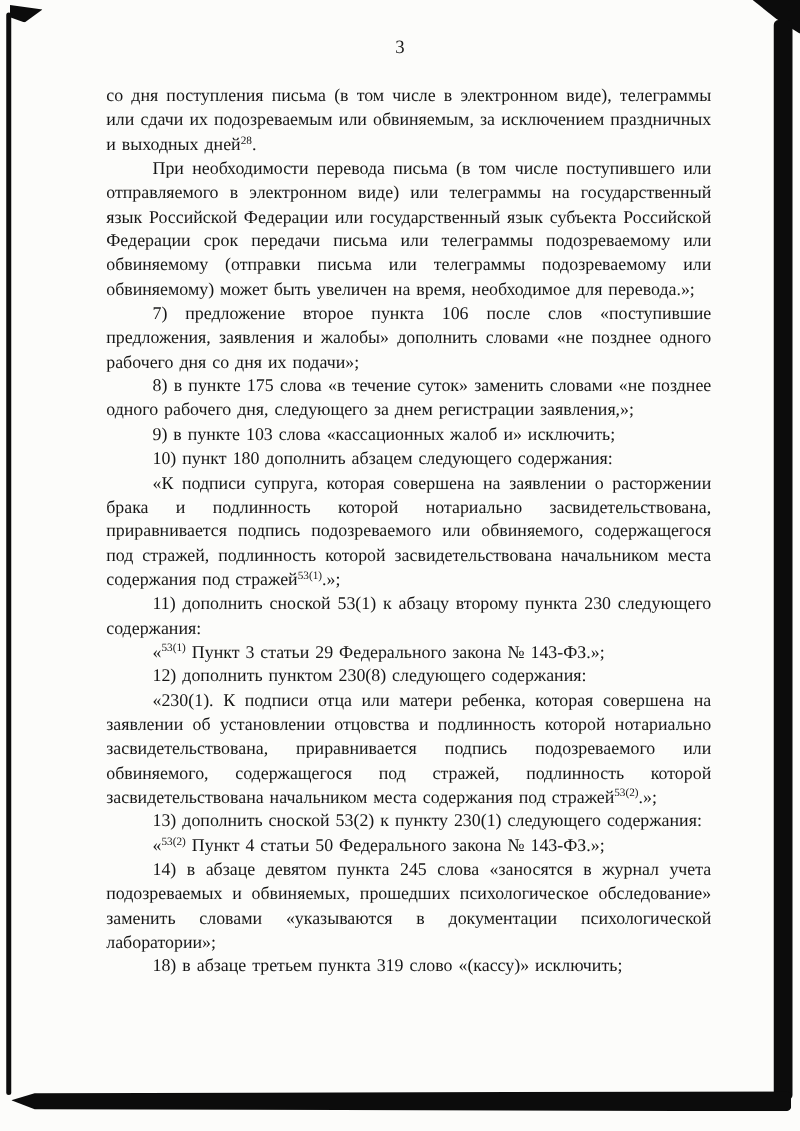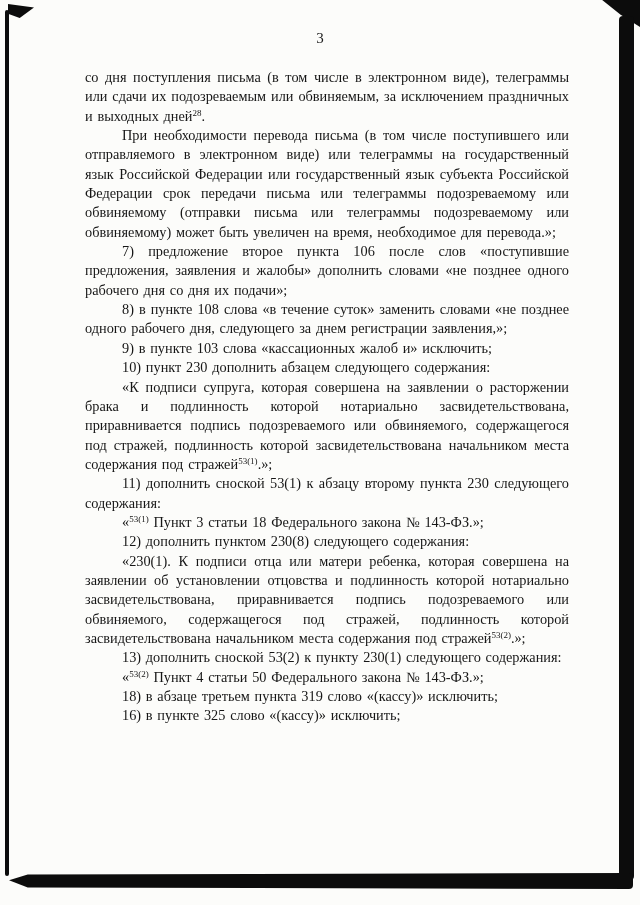--- a/index.html
+++ b/index.html
@@ -51,26 +51,26 @@
   <div class="edge edge-left"></div>
   <div class="edge edge-right"></div>
   <div class="edge edge-bottom"></div>
 
   <div class="page-number">3</div>
 
   <div class="body-text">
       <p class="no-indent"><span>со дня поступления письма (в том числе в электронном виде), телеграммы или сдачи их подозреваемым или обвиняемым, за исключением праздничных и выходных дней</span><sup class="fn">28</sup><span>.</span></p>
       <p><span>При необходимости перевода письма (в том числе поступившего или отправляемого в электронном виде) или телеграммы на государственный язык Российской Федерации или государственный язык субъекта Российской Федерации срок передачи письма или телеграммы подозреваемому или обвиняемому (отправки письма или телеграммы подозреваемому или обвиняемому) может быть увеличен на время, необходимое для перевода.»;</span></p>
       <p><span>7) предложение второе пункта 106 после слов «поступившие предложения, заявления и жалобы» дополнить словами «не позднее одного рабочего дня со дня их подачи»;</span></p>
-      <p><span>8) в пункте 108 слова «в течение суток» заменить словами «не позднее одного рабочего дня, следующего за днем регистрации заявления,»;</span></p>
+      <p><span>8) в пункте 175 слова «в течение суток» заменить словами «не позднее одного рабочего дня, следующего за днем регистрации заявления,»;</span></p>
       <p><span>9) в пункте 103 слова «кассационных жалоб и» исключить;</span></p>
-      <p><span>10) пункт 230 дополнить абзацем следующего содержания:</span></p>
+      <p><span>10) пункт 180 дополнить абзацем следующего содержания:</span></p>
       <p><span>«К подписи супруга, которая совершена на заявлении о расторжении брака и подлинность которой нотариально засвидетельствована, приравнивается подпись подозреваемого или обвиняемого, содержащегося под стражей, подлинность которой засвидетельствована начальником места содержания под стражей</span><sup class="fn">53(1)</sup><span>.»;</span></p>
       <p><span>11) дополнить сноской 53(1) к абзацу второму пункта 230 следующего содержания:</span></p>
-      <p><span>«</span><sup class="fn">53(1)</sup><span> Пункт 3 статьи 18 Федерального закона № 143-ФЗ.»;</span></p>
+      <p><span>«</span><sup class="fn">53(1)</sup><span> Пункт 3 статьи 29 Федерального закона № 143-ФЗ.»;</span></p>
       <p><span>12) дополнить пунктом 230(8) следующего содержания:</span></p>
       <p><span>«230(1). К подписи отца или матери ребенка, которая совершена на заявлении об установлении отцовства и подлинность которой нотариально засвидетельствована, приравнивается подпись подозреваемого или обвиняемого, содержащегося под стражей, подлинность которой засвидетельствована начальником места содержания под стражей</span><sup class="fn">53(2)</sup><span>.»;</span></p>
       <p><span>13) дополнить сноской 53(2) к пункту 230(1) следующего содержания:</span></p>
       <p><span>«</span><sup class="fn">53(2)</sup><span> Пункт 4 статьи 50 Федерального закона № 143-ФЗ.»;</span></p>
+      <p><span>14) в абзаце девятом пункта 245 слова «заносятся в журнал учета подозреваемых и обвиняемых, прошедших психологическое обследование» заменить словами «указываются в документации психологической лаборатории»;</span></p>
       <p><span>18) в абзаце третьем пункта 319 слово «(кассу)» исключить;</span></p>
-      <p><span>16) в пункте 325 слово «(кассу)» исключить;</span></p>
     </div>
 </div>
 
 </body></html>

